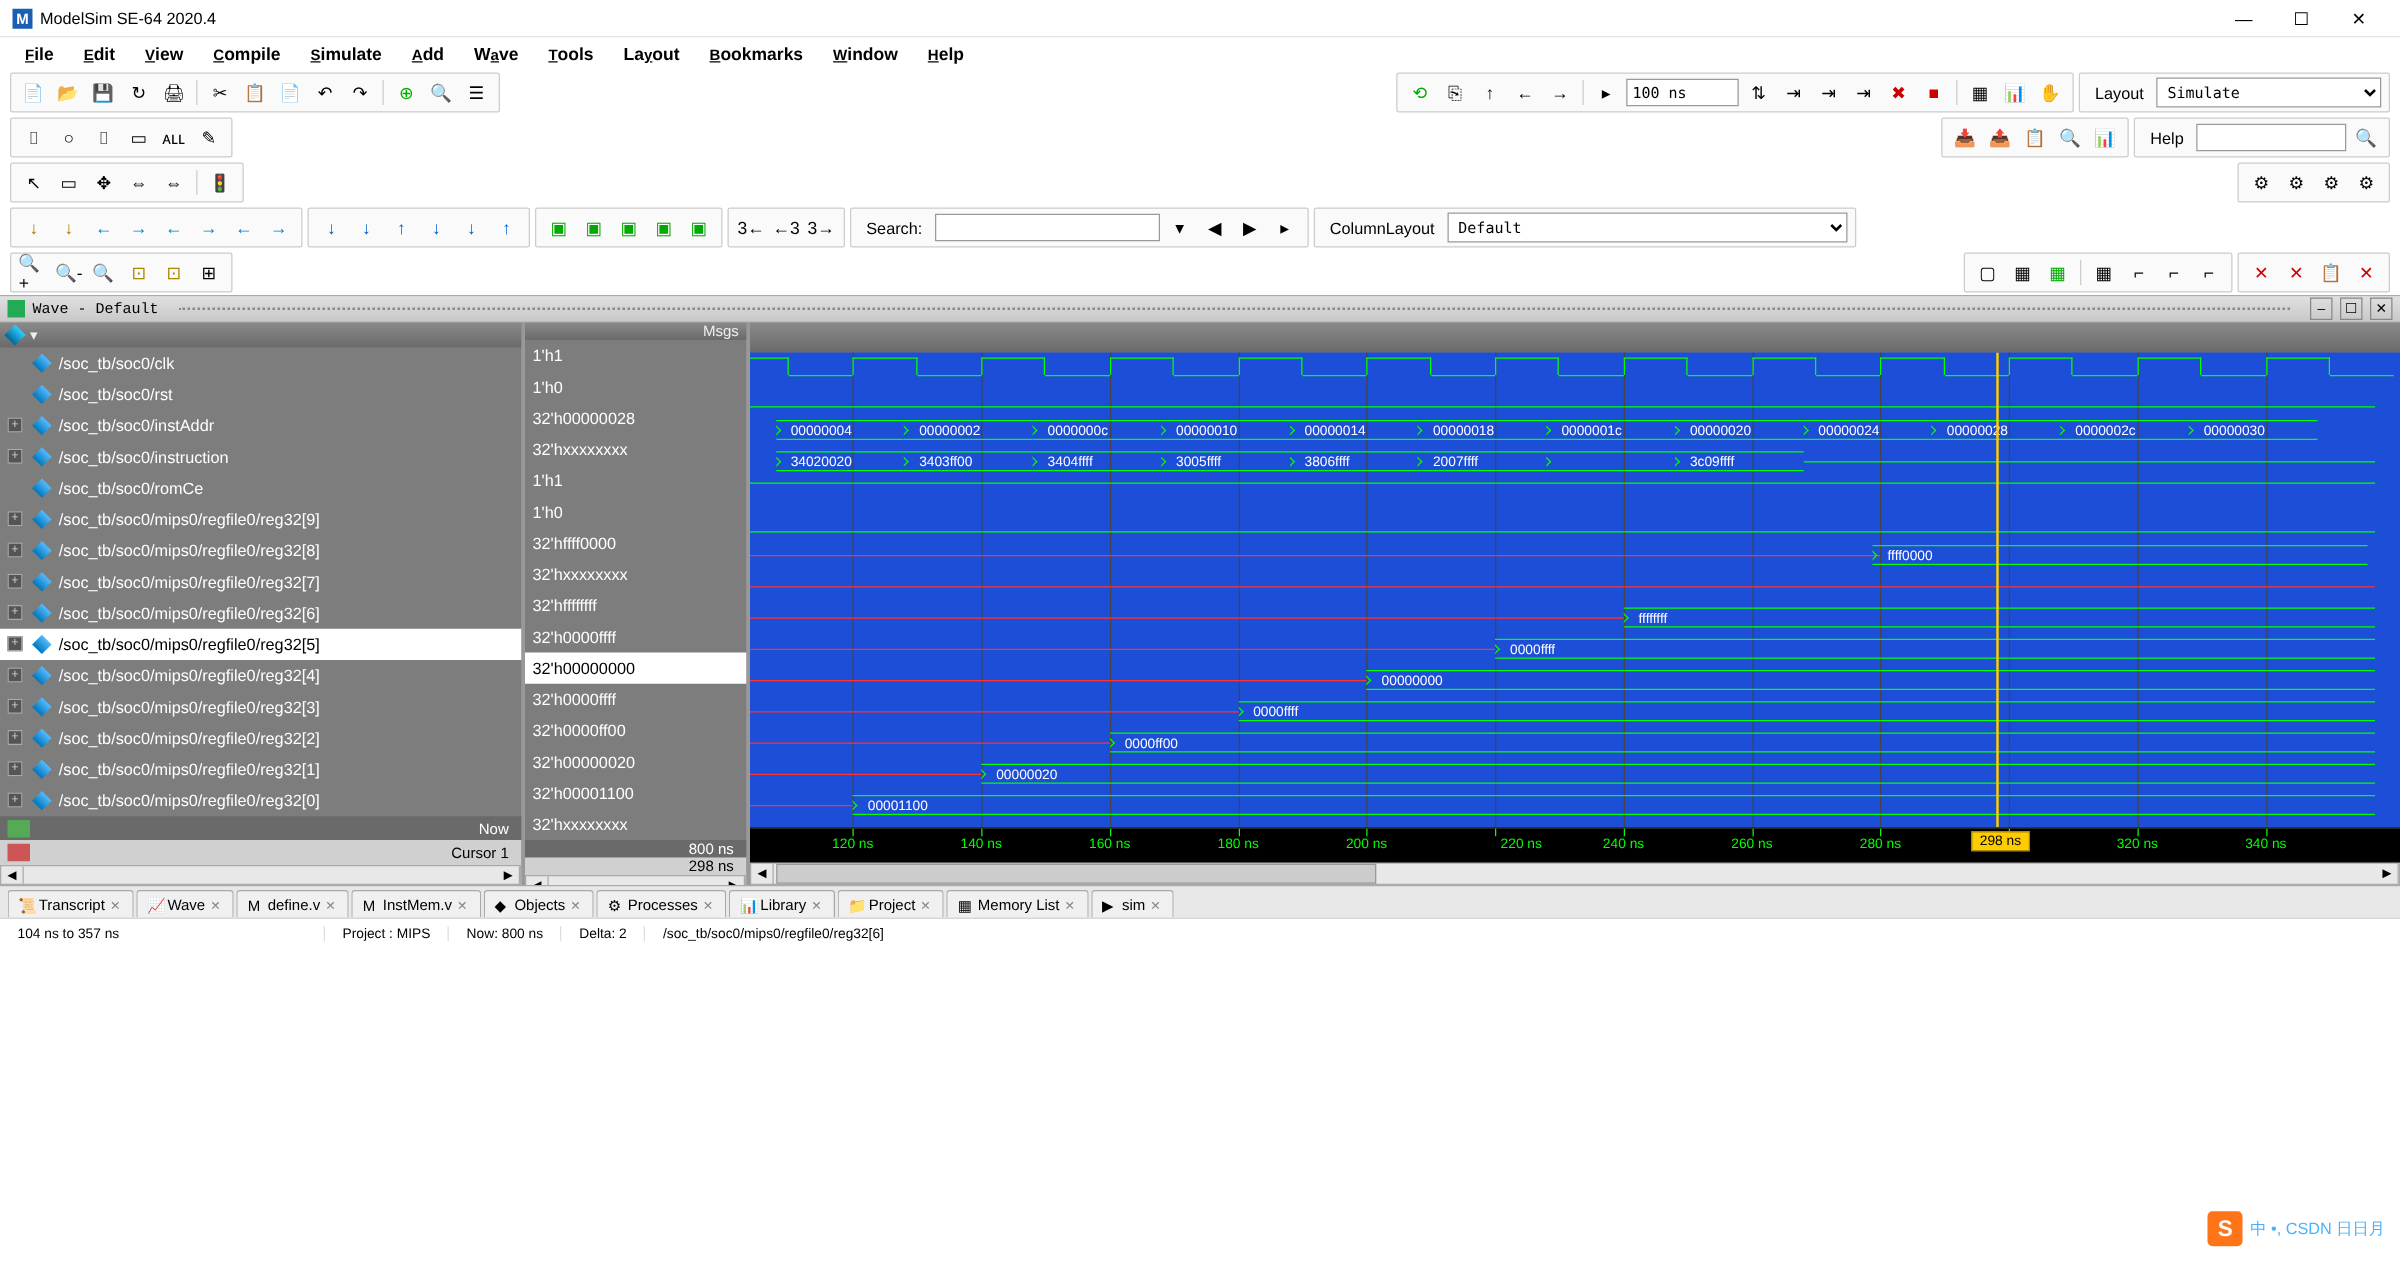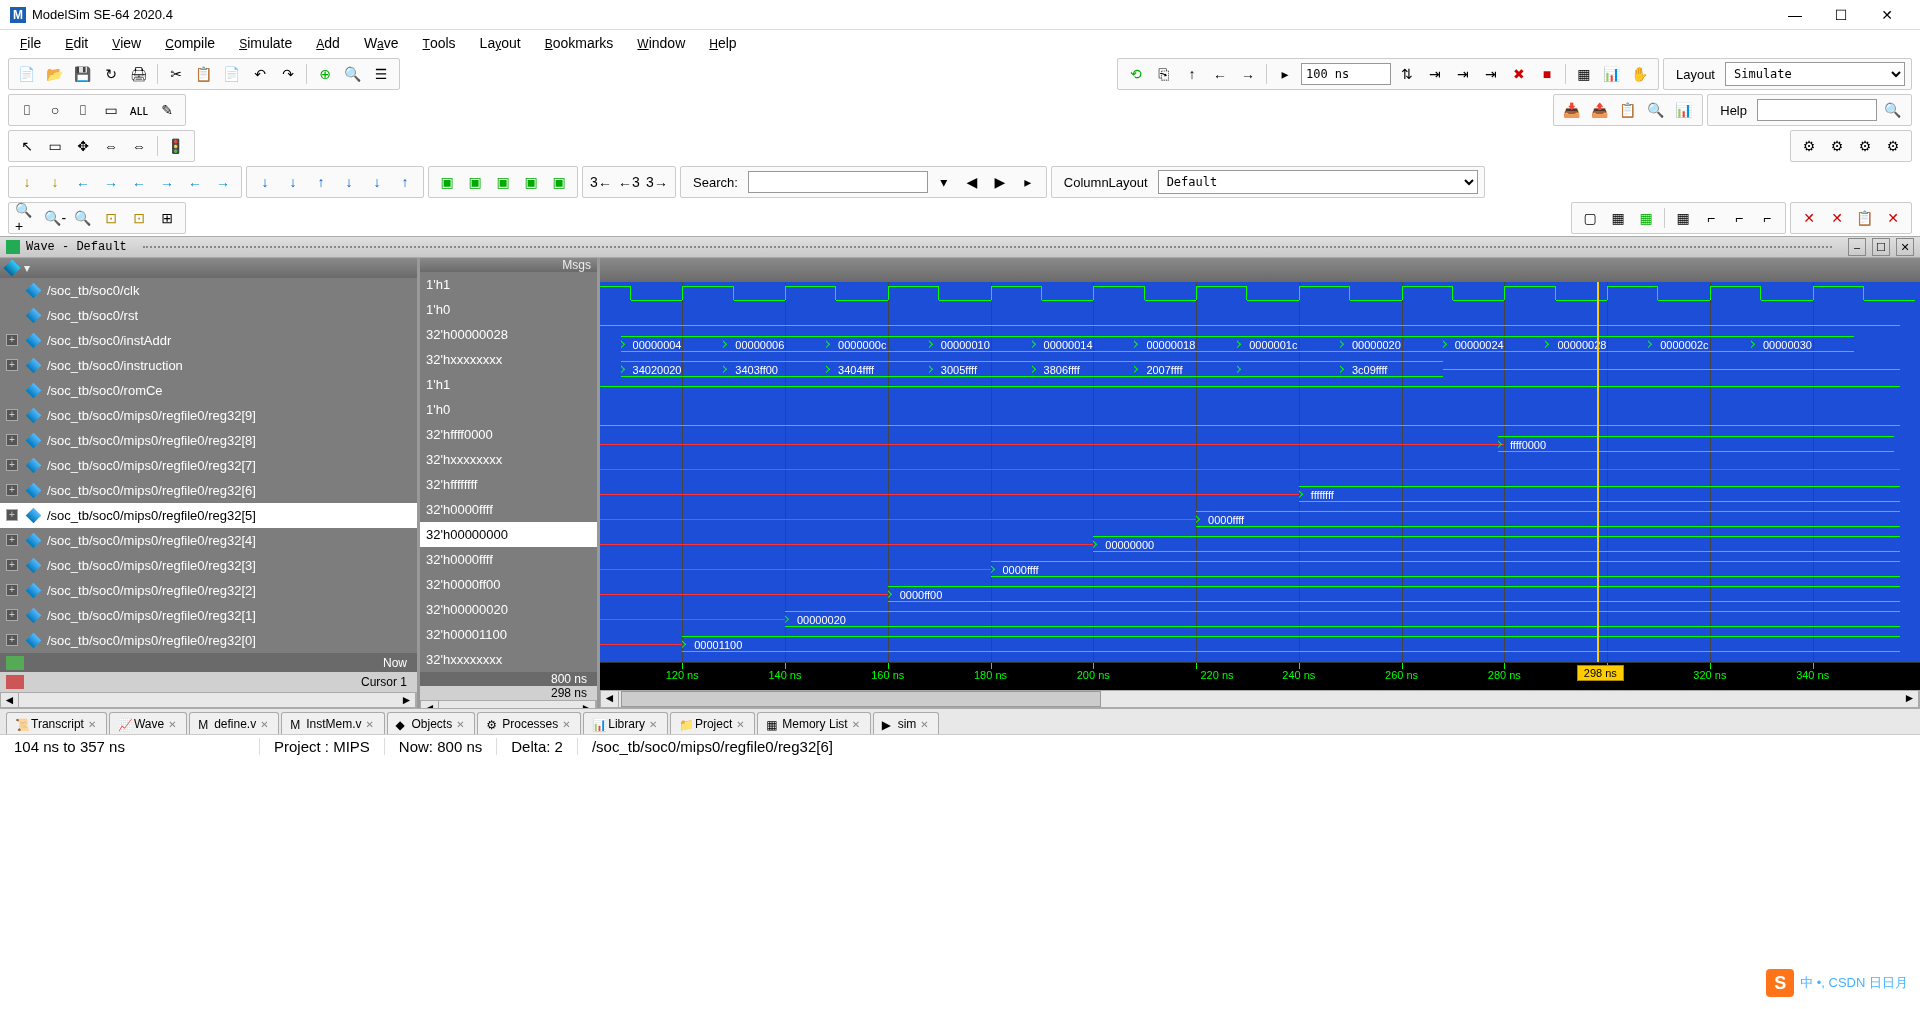--- a/index.html
+++ b/index.html
@@ -4,21 +4,21 @@
 <style>
 * { box-sizing: border-box; margin: 0; padding: 0; font-family: Tahoma, sans-serif; font-size: 12px; }
 body { background: #fff; width: 1920px; height: 1009px; overflow: hidden; display: flex; flex-direction: column; }
 
 .titlebar { height: 30px; display: flex; align-items: center; padding: 0 10px; background: #fff; border-bottom: 1px solid #ddd; }
 .titlebar .logo { width: 16px; height: 16px; background: #1a5fb4; color: #fff; font-weight: bold; text-align: center; line-height: 16px; margin-right: 6px; }
 .titlebar .title { flex: 1; font-size: 13px; }
 .titlebar .winbtn { width: 46px; height: 30px; text-align: center; line-height: 30px; font-size: 14px; }
 
 .menubar { height: 26px; display: flex; align-items: center; padding: 0 8px; background: #fff; }
-.menubar .mitem { padding: 4px 12px; font-size: 14px; cursor: default; }
+.menubar .mitem { padding: 4px 12px; font-size: 14px; cursor: default; font-weight: bold; }
 .menubar .mitem u { text-decoration: underline; }
 
 .toolbar-row { display: flex; align-items: center; padding: 2px 8px; background: #fff; gap: 4px; min-height: 36px; flex-wrap: wrap; }
 .tb-group { display: flex; align-items: center; border: 1px solid #ccc; padding: 3px 6px; gap: 4px; background: #fafafa; border-radius: 2px; }
 .tb-btn { width: 24px; height: 24px; display: flex; align-items: center; justify-content: center; font-size: 14px; }
 .tb-sep { width: 1px; height: 20px; background: #ccc; margin: 0 2px; }
 .tb-input { height: 22px; border: 1px solid #999; padding: 0 4px; font-family: monospace; }
 .tb-label { padding: 0 6px; font-size: 13px; }
 .tb-select { height: 24px; border: 1px solid #999; background: #fff; padding: 0 4px; min-width: 180px; font-family: monospace; }
 .flex-spacer { flex: 1; }
@@ -72,21 +72,21 @@
 .hscroll { height: 18px; background: #e8e8e8; display: flex; border: 1px solid #aaa; }
 .hscroll .arr { width: 18px; text-align: center; border-right: 1px solid #aaa; }
 .hscroll .thumb { background: #ccc; border: 1px solid #999; }
 
 .tabs-row { height: 26px; background: #e8e8e8; display: flex; align-items: flex-end; padding: 0 6px; gap: 2px; border-top: 1px solid #aaa; }
 .tab { height: 22px; background: #f0f0f0; border: 1px solid #aaa; border-bottom: none; padding: 0 8px; display: flex; align-items: center; gap: 4px; font-size: 13px; border-radius: 3px 3px 0 0; }
 .tab .tx { width: 10px; height: 10px; font-size: 10px; color: #888; }
 .tab .ticon { width: 12px; height: 12px; display: inline-block; }
 
 .statusbar { height: 24px; background: #fff; border-top: 1px solid #ccc; display: flex; align-items: center; }
-.statusbar .scell { padding: 0 14px; border-right: 1px solid #ddd; font-size: 15px; }
+.statusbar .scell { padding: 0 14px; border-right: 1px solid #ddd; font-size: 11px; }
 
 .watermark { position: absolute; right: 12px; bottom: 12px; display: flex; align-items: center; gap: 6px; opacity: 0.9; }
 .watermark .slogo { width: 28px; height: 28px; background: #f60; border-radius: 4px; color: #fff; font-weight: bold; text-align: center; line-height: 28px; font-size: 18px; }
 .watermark .stxt { color: #3af; font-size: 13px; }
 </style>
 </head>
 <body>
 
 <div class="titlebar">
   <div class="logo">M</div>
@@ -453,21 +453,21 @@
         <div style="position:absolute;left:955.7312252964426px;top:18px;width:51.38339920948613px;height:1px;background:#0f0"></div>
         <div style="position:absolute;left:1007.1146245059288px;top:4px;width:51.38339920948624px;height:14px;border-left:1px solid #0f0;border-top:1px solid #0f0;border-right:1px solid #0f0"></div>
         <div style="position:absolute;left:1058.498023715415px;top:18px;width:51.383399209486015px;height:1px;background:#0f0"></div>
         <div style="position:absolute;left:1109.881422924901px;top:4px;width:51.38339920948624px;height:14px;border-left:1px solid #0f0;border-top:1px solid #0f0;border-right:1px solid #0f0"></div>
         <div style="position:absolute;left:1161.2648221343873px;top:18px;width:51.38339920948624px;height:1px;background:#0f0"></div>
         <div style="position:absolute;left:1212.6482213438735px;top:4px;width:51.38339920948624px;height:14px;border-left:1px solid #0f0;border-top:1px solid #0f0;border-right:1px solid #0f0"></div>
         <div style="position:absolute;left:1264.0316205533597px;top:18px;width:51.383399209486015px;height:1px;background:#0f0"></div>
         <div class="flat-line flat-green" style="left:0;top:43px;width:1300px"></div>
         <div class="bus" style="left:20.553359683794465px;top:54px">
           <div class="bus-seg" style="width:102.76679841897233px">00000004</div>
-          <div class="bus-seg" style="width:102.76679841897233px">00000006</div>
+          <div class="bus-seg" style="width:102.76679841897233px">00000002</div>
           <div class="bus-seg" style="width:102.76679841897231px">0000000c</div>
           <div class="bus-seg" style="width:102.76679841897237px">00000010</div>
           <div class="bus-seg" style="width:102.76679841897231px">00000014</div>
           <div class="bus-seg" style="width:102.76679841897237px">00000018</div>
           <div class="bus-seg" style="width:102.76679841897237px">0000001c</div>
           <div class="bus-seg" style="width:102.76679841897226px">00000020</div>
           <div class="bus-seg" style="width:102.76679841897237px">00000024</div>
           <div class="bus-seg" style="width:102.76679841897226px">00000028</div>
           <div class="bus-seg" style="width:102.76679841897226px">0000002c</div>
           <div class="bus-seg" style="width:102.76679841897248px">00000030</div>

